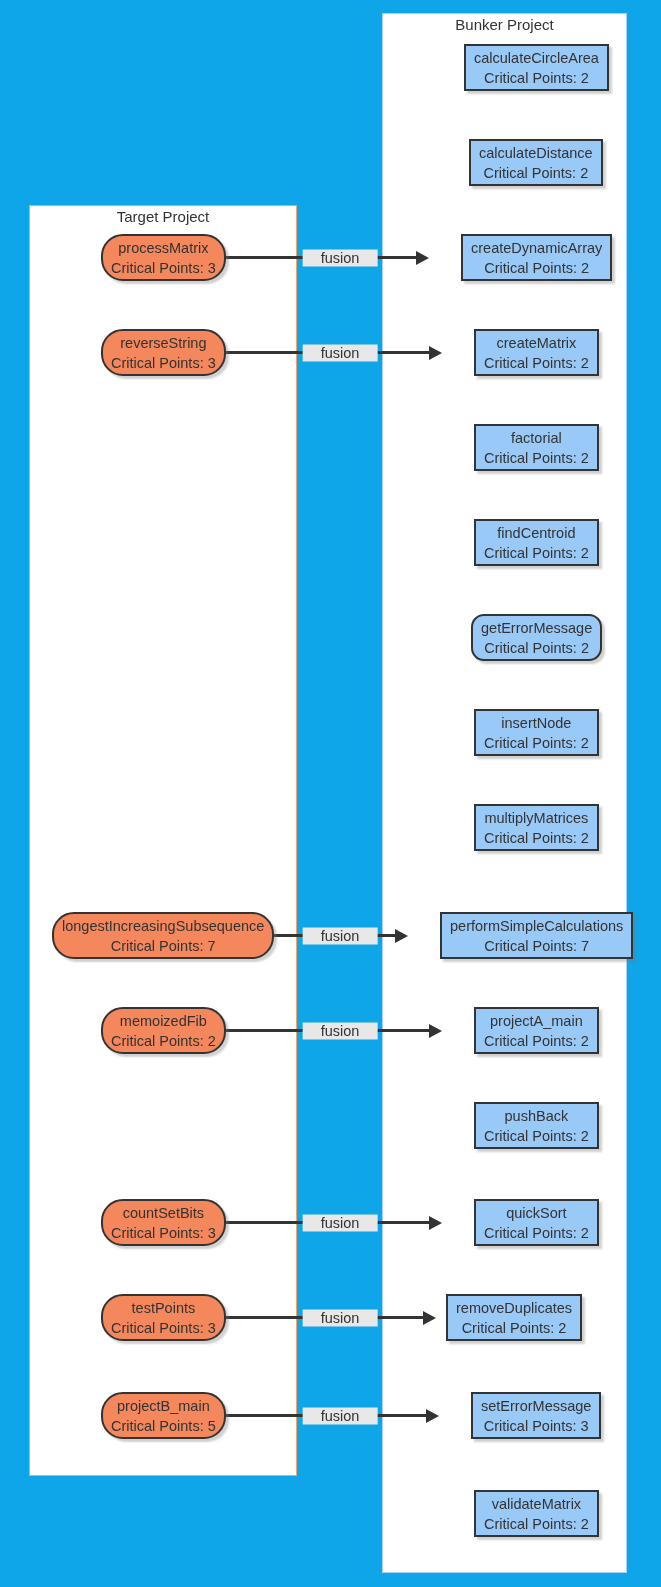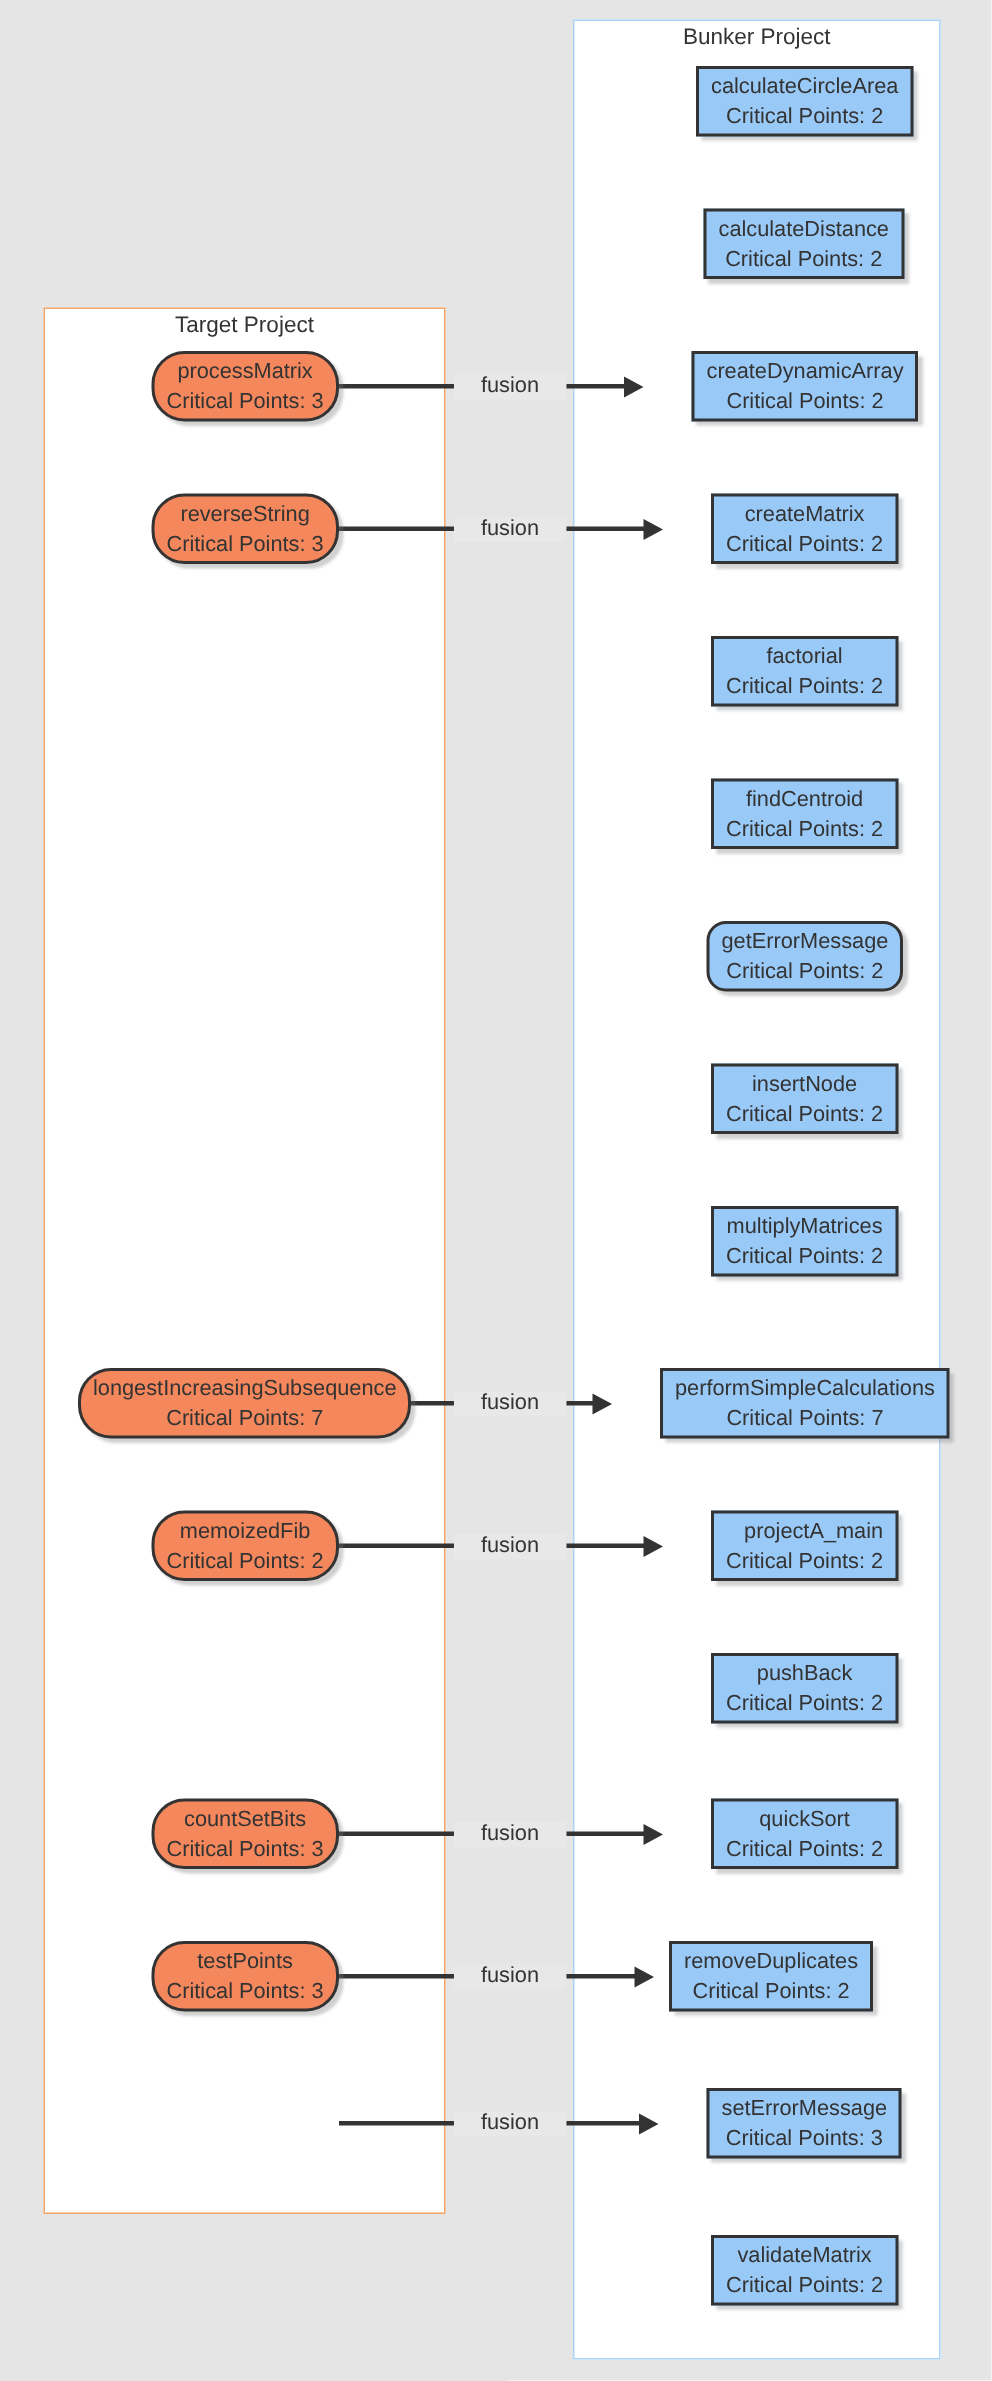--- a/index.html
+++ b/index.html
@@ -1,17 +1,17 @@
 <!DOCTYPE html>
 <html style="--text: #333333; --node-stroke: #333333; --edge: #333333; --edge-label-bg: #e8e8e8; --target-fill: #f4875c; --target-border: #f5a262; --bunker-fill: #99c9f7; --bunker-border: #a9d4f7;"><head>
 <meta charset="utf-8">
 <style>
   html,body{margin:0;padding:0;background:#ffffff;}
   #stage{
-    position:relative;width:661px;height:1587px;background:#e5e5e5;overflow:hidden;
+    position:relative;width:661px;height:1587px;background:#0ea5e9;overflow:hidden;
     font-family:"Liberation Sans","DejaVu Sans",sans-serif;color:var(--text,#333);
   }
   .container-box{
     position:absolute;background:#ffffff;border:1.5px solid;box-sizing:border-box;
   }
   .container-target{border-color:var(--target-border);z-index:0;}
   .container-bunker{border-color:var(--bunker-border);z-index:0;}
   .container-title{
     position:absolute;text-align:center;font-size:15px;color:var(--text);z-index:1;
   }
@@ -78,21 +78,21 @@
       <div class="nline">Critical Points: 2</div>
     </div>
     <div class="node node-bunker" style="top: 804px; left: 442px;">
       <div class="nline">multiplyMatrices</div>
       <div class="nline">Critical Points: 2</div>
     </div>
     <div class="node node-bunker" style="top: 912px; left: 408px;">
       <div class="nline">performSimpleCalculations</div>
       <div class="nline">Critical Points: 7</div>
     </div>
-    <div class="node node-bunker" style="top: 1007px; left: 442px; align-items: flex-end;">
+    <div class="node node-bunker" style="top: 1007px; left: 442px;">
       <div class="nline">projectA_main</div>
       <div class="nline">Critical Points: 2</div>
     </div>
     <div class="node node-bunker" style="top: 1102px; left: 442px;">
       <div class="nline">pushBack</div>
       <div class="nline">Critical Points: 2</div>
     </div>
     <div class="node node-bunker" style="top: 1199px; left: 442px;">
       <div class="nline">quickSort</div>
       <div class="nline">Critical Points: 2</div>
@@ -126,20 +126,24 @@
       <div class="nline">Critical Points: 2</div>
     </div>
     <div class="node node-target" style="top: 1199px; left: 101px;">
       <div class="nline">countSetBits</div>
       <div class="nline">Critical Points: 3</div>
     </div>
     <div class="node node-target" style="top: 1294px; left: 101px;">
       <div class="nline">testPoints</div>
       <div class="nline">Critical Points: 3</div>
     </div>
+    <div class="node node-target" style="top: 1392px; left: 101px;">
+      <div class="nline">projectB_main</div>
+      <div class="nline">Critical Points: 5</div>
+    </div>
     <div class="edge-line" style="left: 225.766px; top: 256px; width: 192.234px;"></div>
     <div class="edge-arrow" style="left: 416px; top: 250.5px;"></div>
     <div class="edge-label" style="left: 340px; top: 257.5px;">fusion</div>
     <div class="edge-line" style="left: 225.766px; top: 351px; width: 205.234px;"></div>
     <div class="edge-arrow" style="left: 429px; top: 345.5px;"></div>
     <div class="edge-label" style="left: 340px; top: 352.5px;">fusion</div>
     <div class="edge-line" style="left: 274.344px; top: 934px; width: 122.656px;"></div>
     <div class="edge-arrow" style="left: 395px; top: 928.5px;"></div>
     <div class="edge-label" style="left: 340px; top: 935.5px;">fusion</div>
     <div class="edge-line" style="left: 225.766px; top: 1029px; width: 205.234px;"></div>

